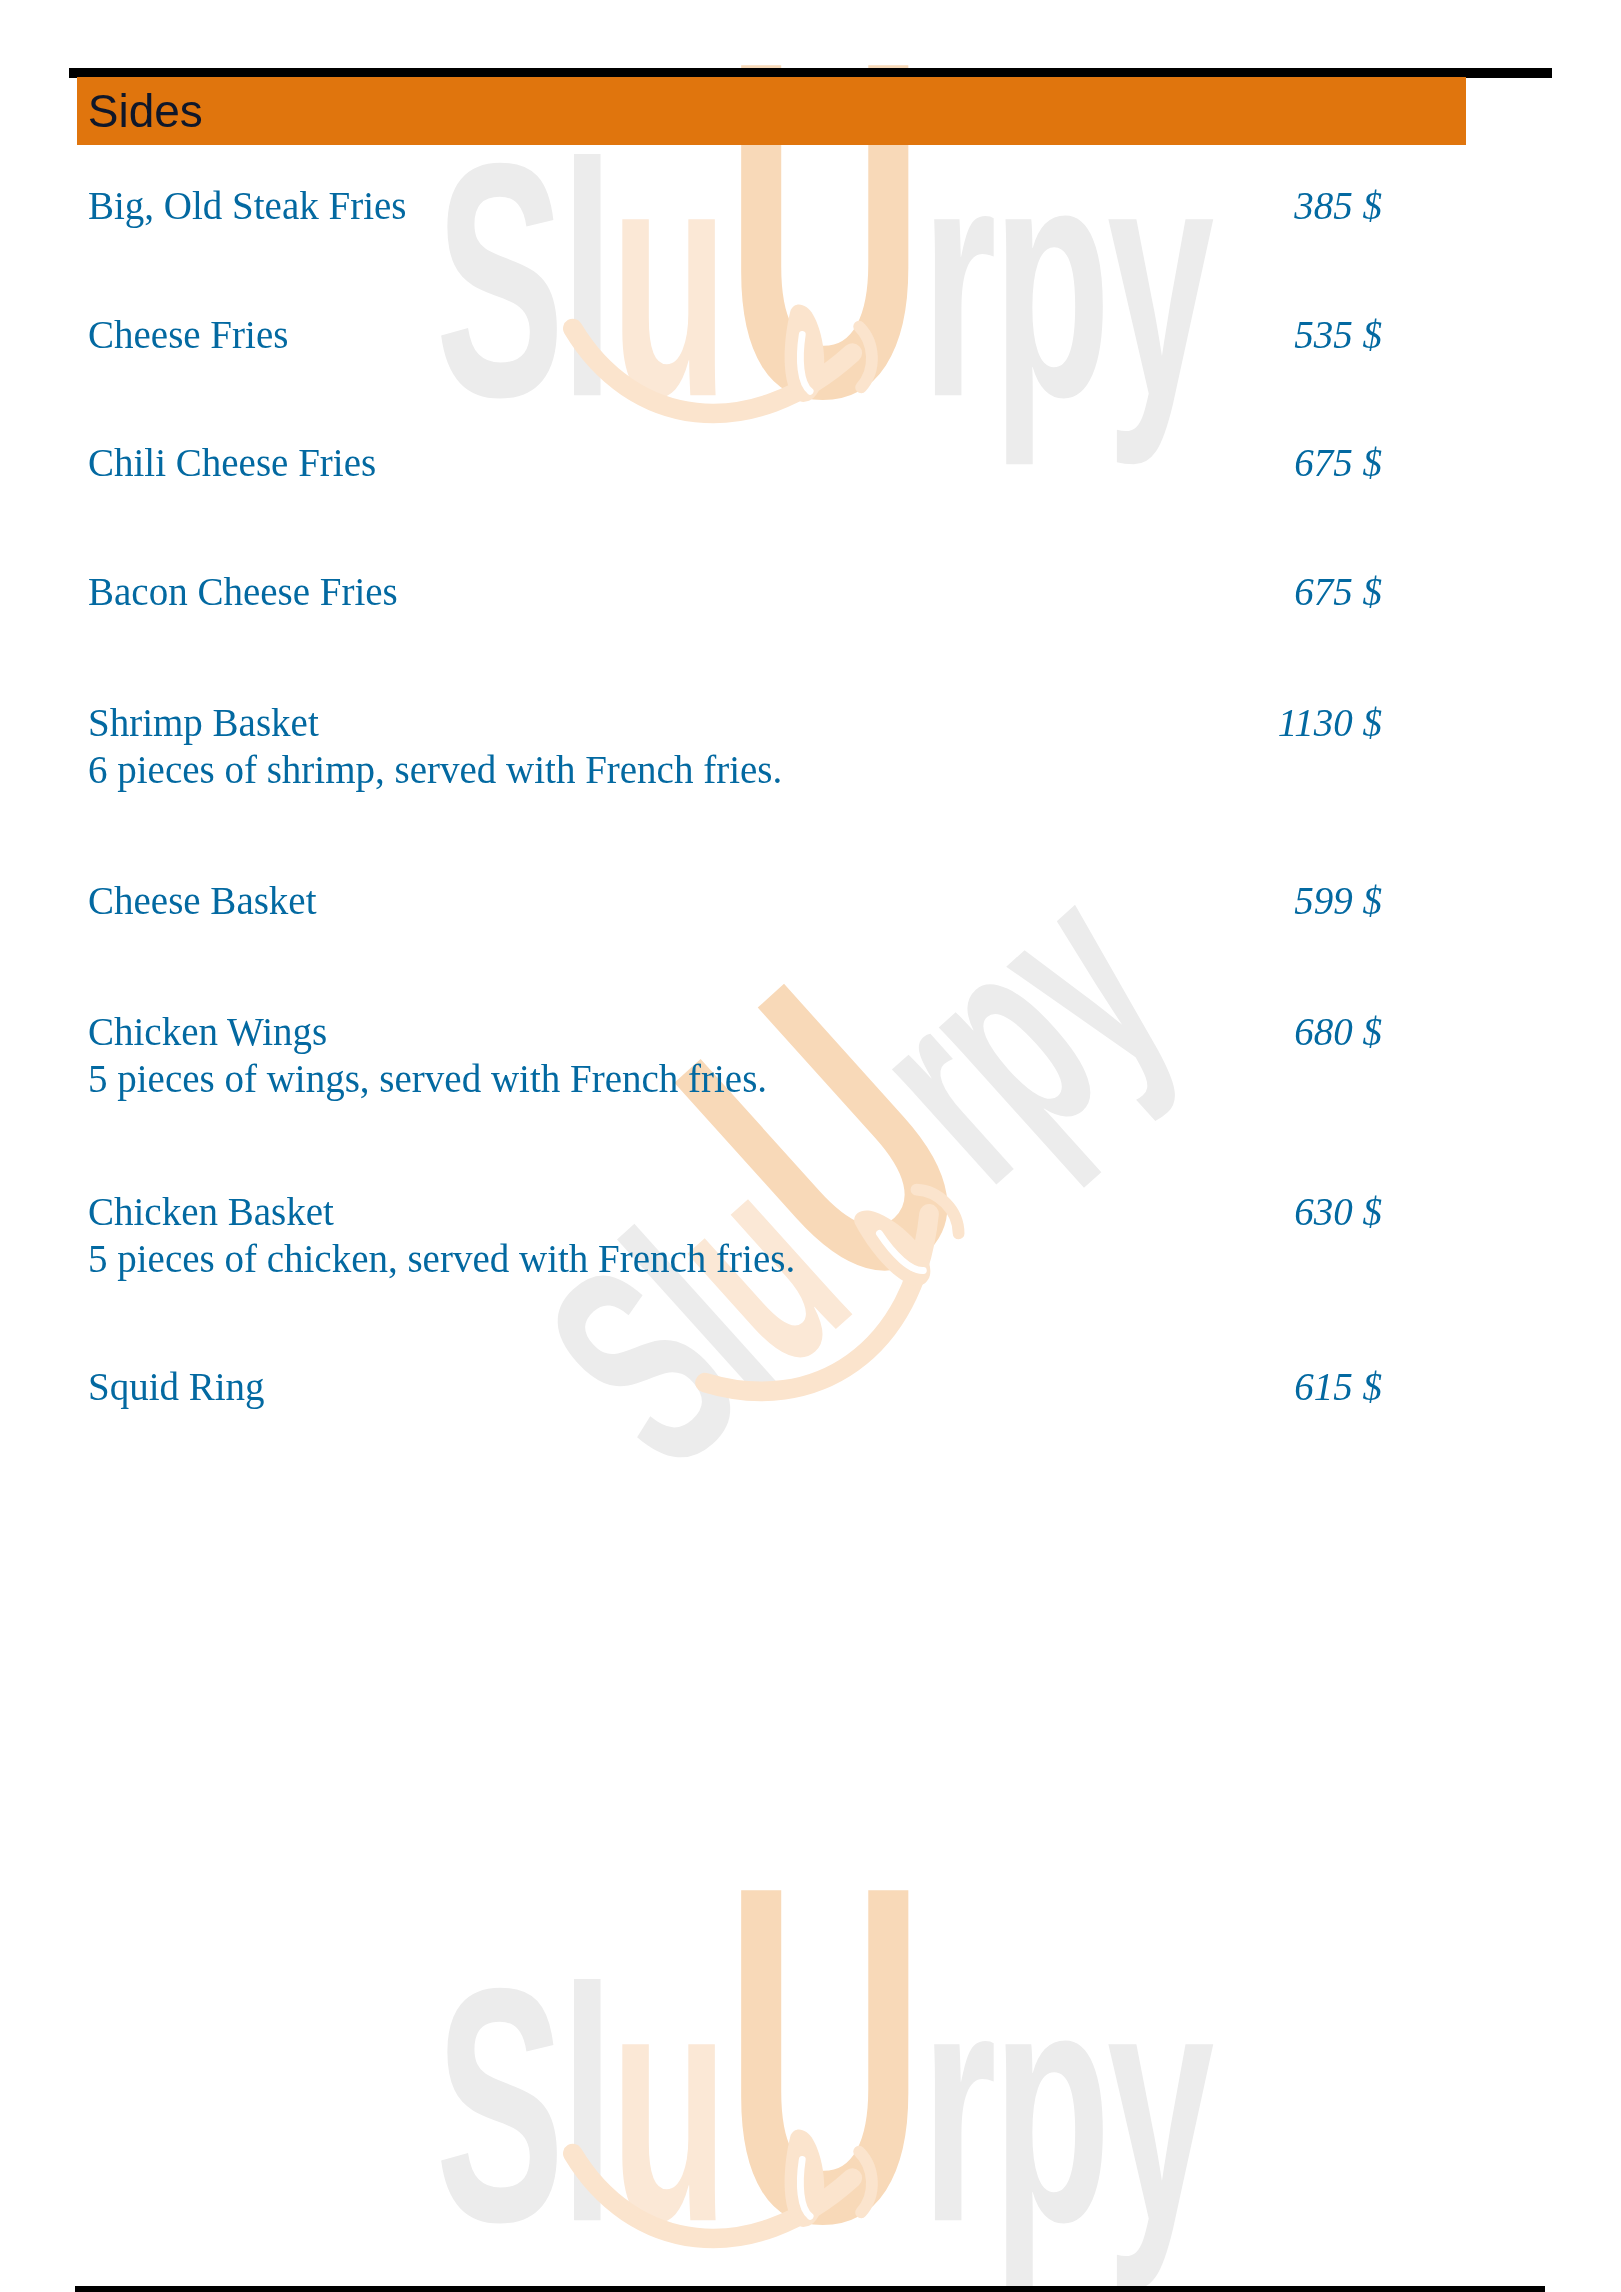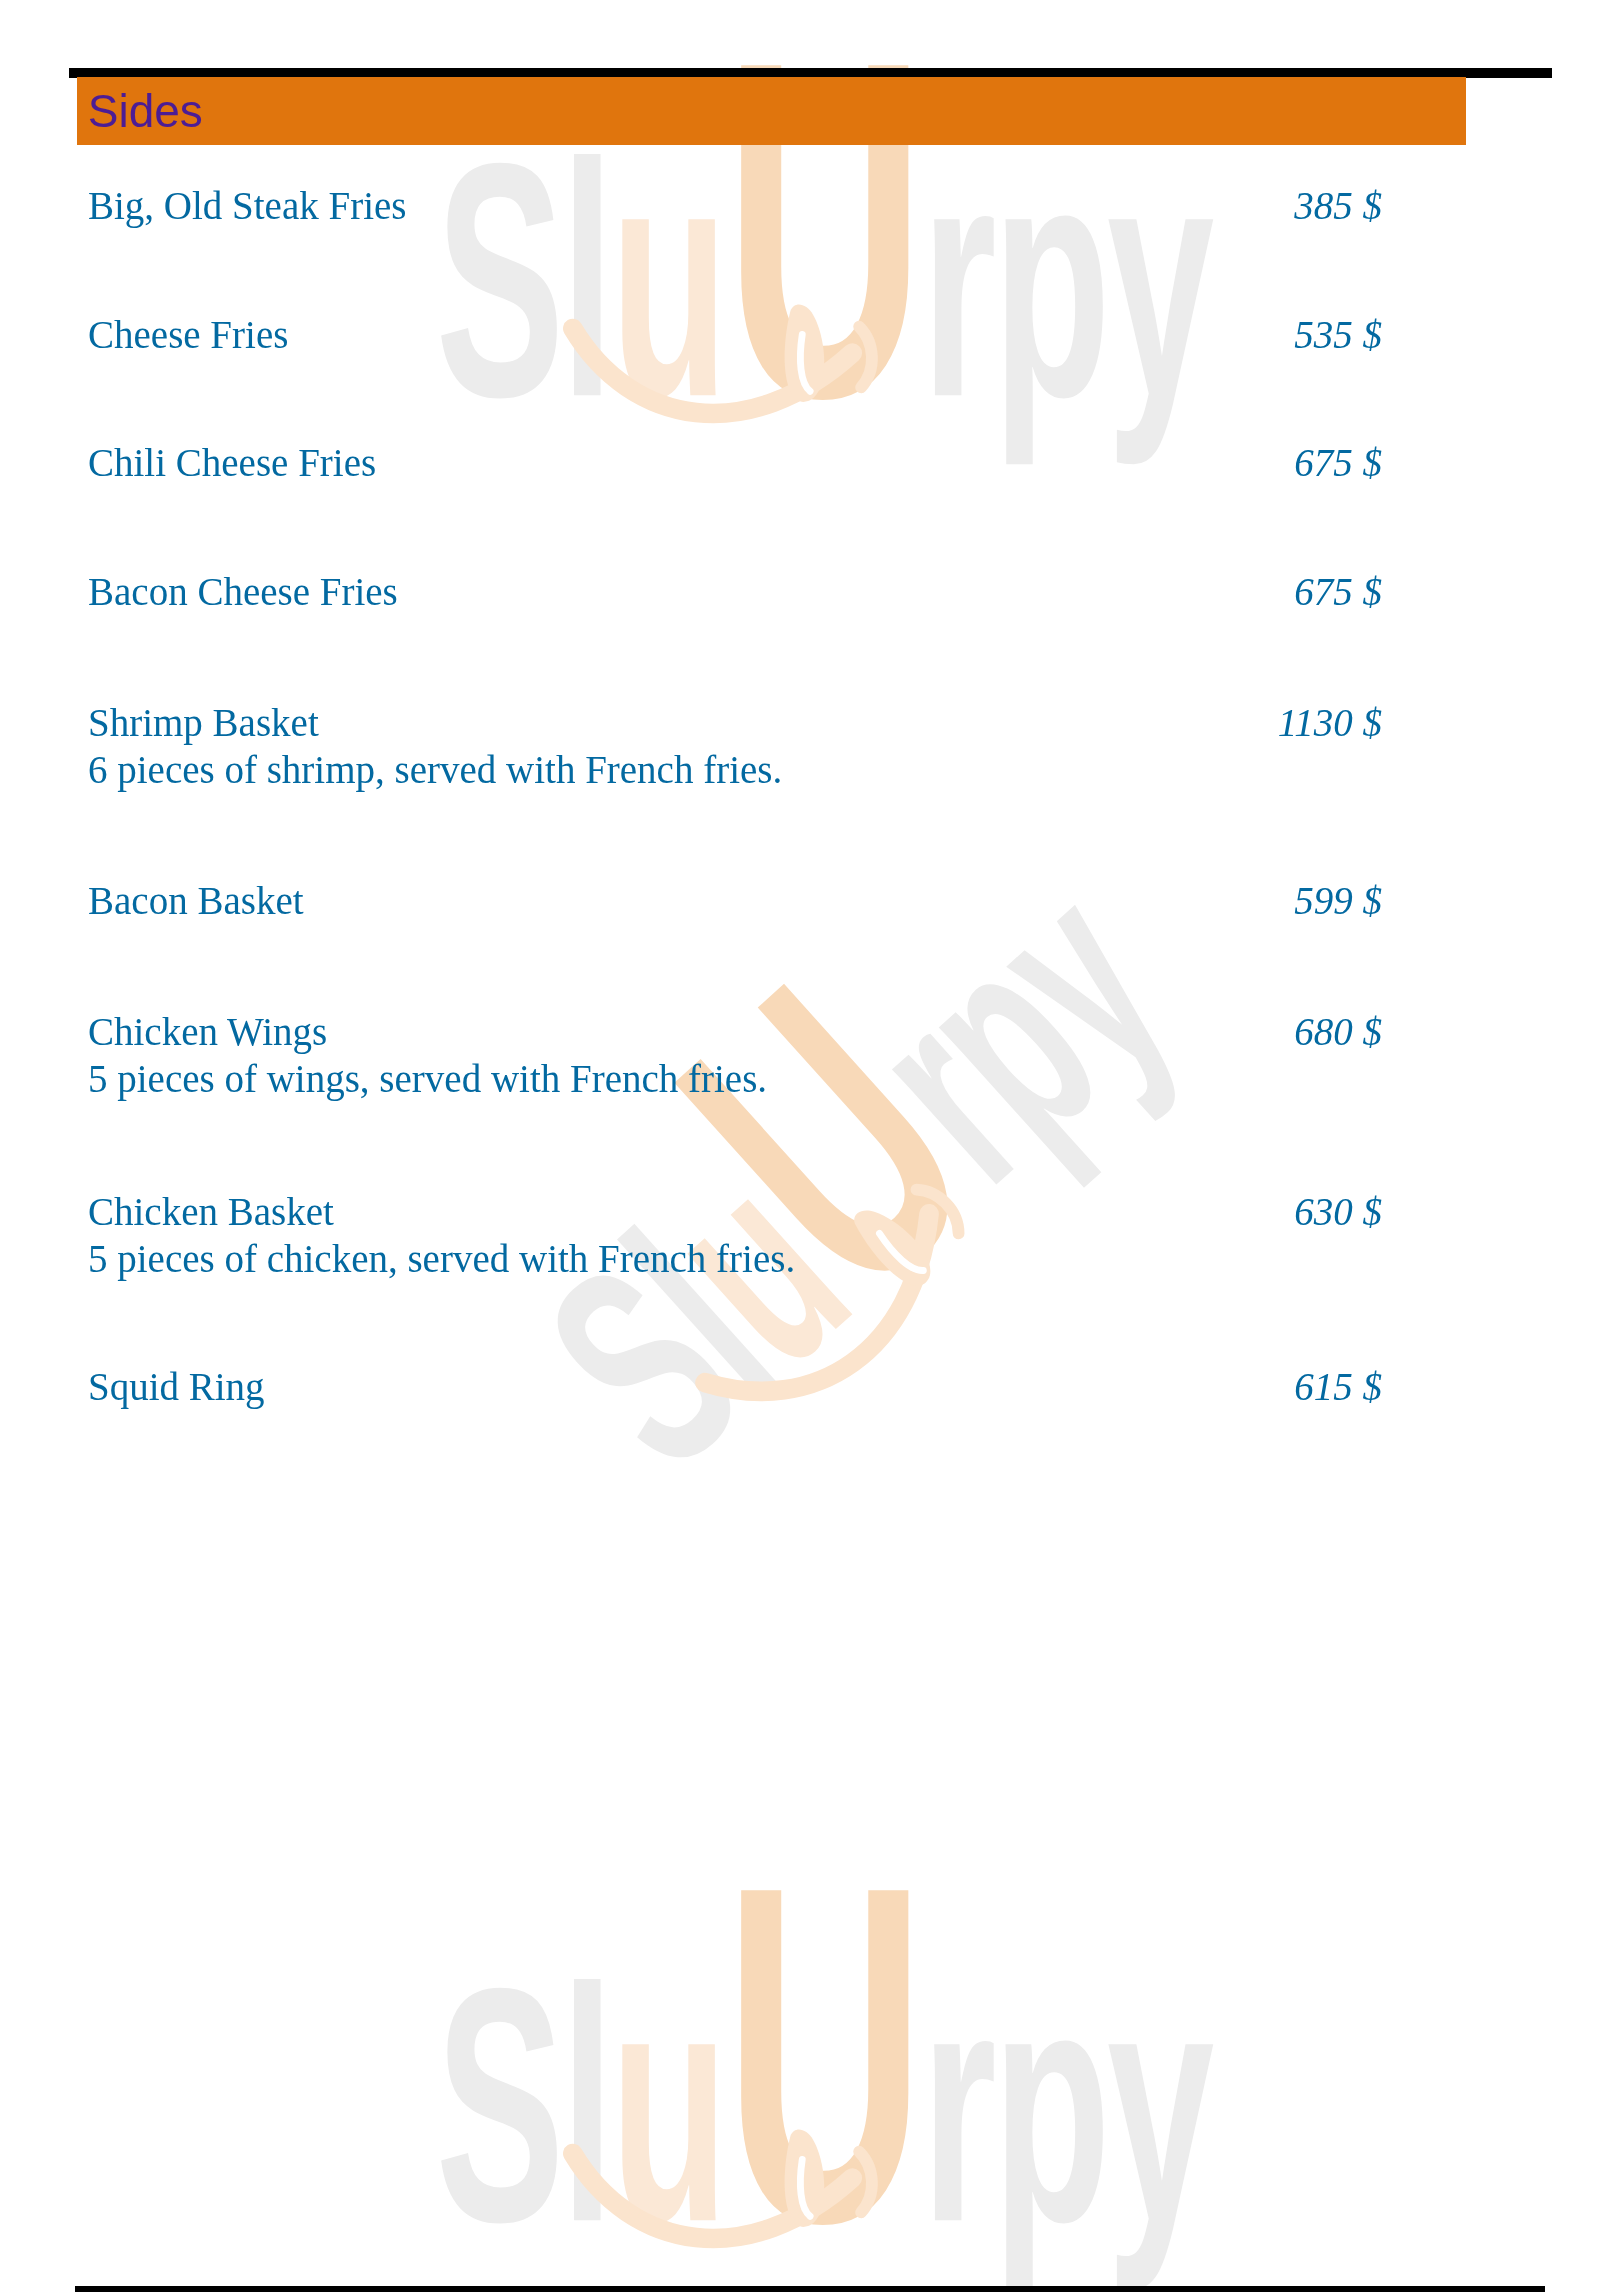--- a/index.html
+++ b/index.html
@@ -125,21 +125,21 @@
       <path d="M10 30 C 70 130, 190 150, 295 55" fill="none" stroke="currentColor" stroke-width="20" stroke-linecap="round"></path>
       <path d="M232 12 C 220 60, 226 112, 250 104 C 272 96, 270 42, 255 16 C 248 4, 236 2, 232 12 Z" fill="currentColor"></path>
       <path class="swoosh-inner" d="M244 36 C 240 62, 242 86, 252 94" fill="none" stroke-width="7" stroke-linecap="round" stroke="#FFFFFF"></path>
       <path d="M302 28 C 318 44, 320 72, 304 90" fill="none" stroke="currentColor" stroke-width="12" stroke-linecap="round"></path>
     </svg>
   </div>
 
   <div class="top-bar" style="background-color: rgb(0, 0, 0);"></div>
 
   <div class="header-bar" style="background-color: rgb(224, 117, 13);">
-    <span class="header-title" style="color: #4c1d95;">Sides</span>
+    <span class="header-title" style="color: #0f172a;">Sides</span>
   </div>
 
   <div class="menu" style="color: #0369a1;">
 
     <div class="row" style="top:182px">
       <div class="item">
         <div class="item-name">Big, Old Steak Fries</div>
         <div class="item-desc"></div>
       </div>
       <div class="item-price">385 $</div>
@@ -172,21 +172,21 @@
     <div class="row" style="top:699px">
       <div class="item">
         <div class="item-name">Shrimp Basket</div>
         <div class="item-desc">6 pieces of shrimp, served with French fries.</div>
       </div>
       <div class="item-price">1130 $</div>
     </div>
 
     <div class="row" style="top:877px">
       <div class="item">
-        <div class="item-name">Bacon Basket</div>
+        <div class="item-name">Cheese Basket</div>
         <div class="item-desc"></div>
       </div>
       <div class="item-price">599 $</div>
     </div>
 
     <div class="row" style="top:1008px">
       <div class="item">
         <div class="item-name">Chicken Wings</div>
         <div class="item-desc">5 pieces of wings, served with French fries.</div>
       </div>

